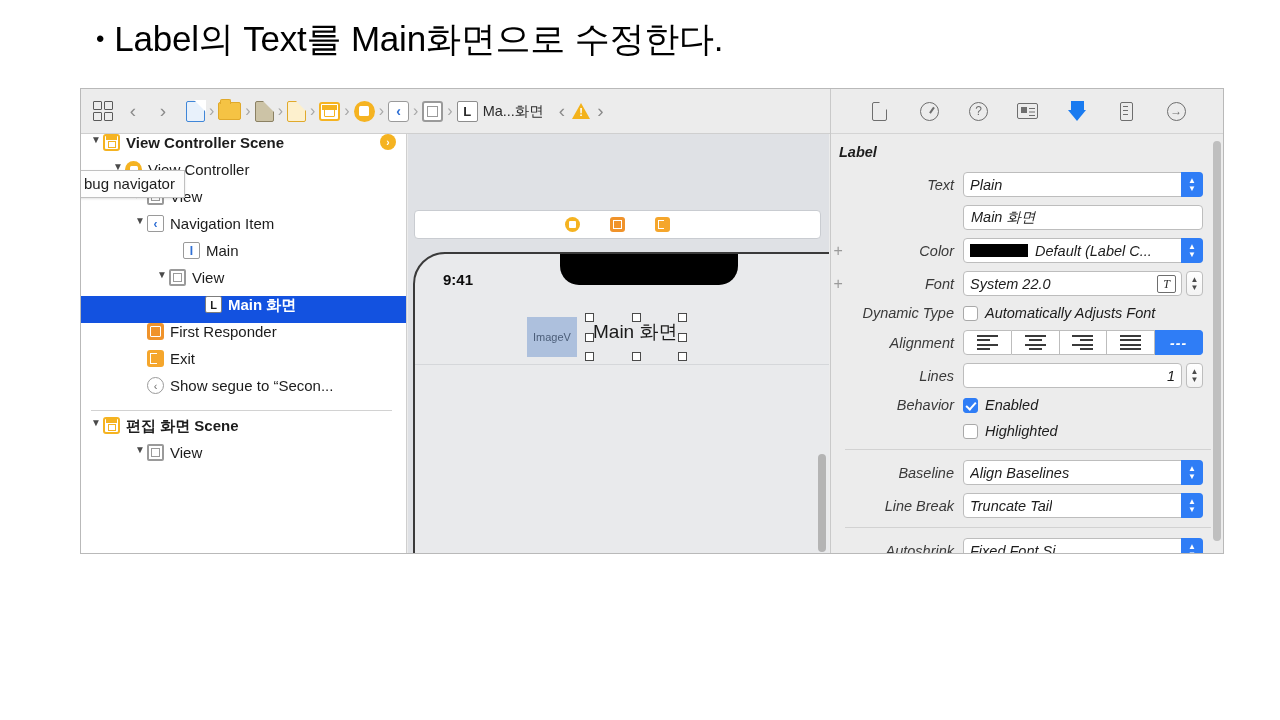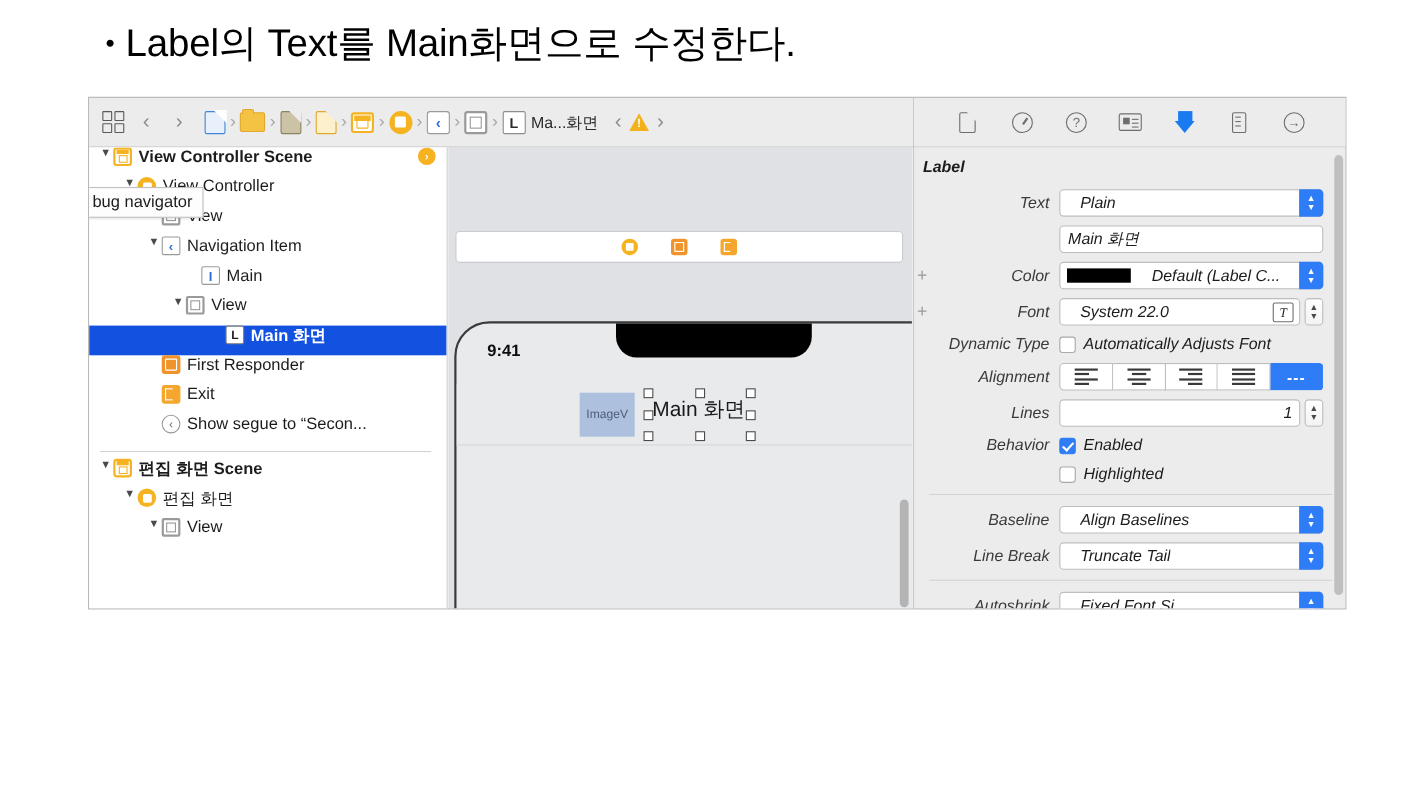--- a/index.html
+++ b/index.html
@@ -155,21 +155,20 @@
   .ct-exit { background:#f5a62c; border-radius:3px;}
   .ct-exit::after{content:"";position:absolute;left:3px;top:3px;bottom:3px;width:5px;border:1.4px solid #fff;border-right:none;}
 
   .phone {
     position: absolute; left: 5px; top: 118px;
     width: 472px; height: 340px;
     background: #e9eaec;
     border: 2px solid #3a3a3a;
     border-radius: 32px 32px 0 0;
     overflow: hidden;
-    margin-top: 40px;
   }
   .notch {
     position: absolute; left: 50%; transform: translateX(-50%); top: -2px;
     width: 178px; height: 33px; background: #000;
     border-radius: 0 0 19px 19px;
   }
   .status-time { position: absolute; left: 28px; top: 17px; font-size: 15px; font-weight: 700; color: #0c0c0c; }
   .battery { position: absolute; right: 22px; top: 20px; width: 26px; height: 11px; background: #111; border-radius: 2px; }
   .nav-area { position: absolute; left:0; right:0; top: 55px; height: 56px; background:#e9eaec; border-bottom: 1px solid #d5d7da; }
   .img-ph {
@@ -233,21 +232,21 @@
   .row-label {
     width: 116px; text-align: right; padding-right: 9px;
     font-size: 14.5px; color: #3a3a3a; flex: none; white-space: nowrap;
   }
   .field {
     flex: 1; height: 25px; background: #fff;
     border: 1px solid #bdbdbd; border-radius: 4px;
     display: flex; align-items: center; padding: 0 6px;
     font-size: 14.5px; color: #1c1c1c; position: relative; min-width: 0;
   }
-  .field .val { overflow: hidden; white-space: nowrap; margin-left: 12px; }
+  .field .val { overflow: hidden; white-space: nowrap; }
   .stepper-btn {
     position: absolute; right: -1px; top: -1px; bottom: -1px; width: 22px;
     background: #2f7df6; border-radius: 0 4px 4px 0;
     display: flex; flex-direction: column; align-items: center; justify-content: center;
     color: #fff; font-size: 8px; line-height: 8px;
   }
   .stepper-sep {
     width: 17px; height: 25px; margin-left: 4px; flex: none;
     background: linear-gradient(#fff,#f3f3f3); border: 1px solid #bdbdbd; border-radius: 4px;
     display: flex; flex-direction: column; align-items:center; justify-content:center;
@@ -433,25 +432,20 @@
         <div class="tree-row" style="padding-left: 52px;">
           <span class="disc"></span>
           <span class="tree-ic ic-sm ic-segue-sm">‹</span>
           <span>Show segue to “Secon...</span>
         </div>
         <div class="tree-sep"></div>
         <div class="tree-row bold" style="padding-left: 8px;">
           <span class="disc open"></span>
           <span class="tree-ic ic-sm ic-scene-sm"></span>
           <span>편집 화면 Scene</span>
-        </div>
-        <div class="tree-row" style="padding-left: 30px;">
-          <span class="disc open"></span>
-          <span class="tree-ic ic-sm ic-vc-sm"></span>
-          <span>편집 화면</span>
         </div>
         <div class="tree-row" style="padding-left: 52px;">
           <span class="disc open"></span>
           <span class="tree-ic ic-sm ic-view-sm"></span>
           <span>View</span>
         </div>
       </div>
     <div class="tooltip">bug navigator</div>
   </div>
 

